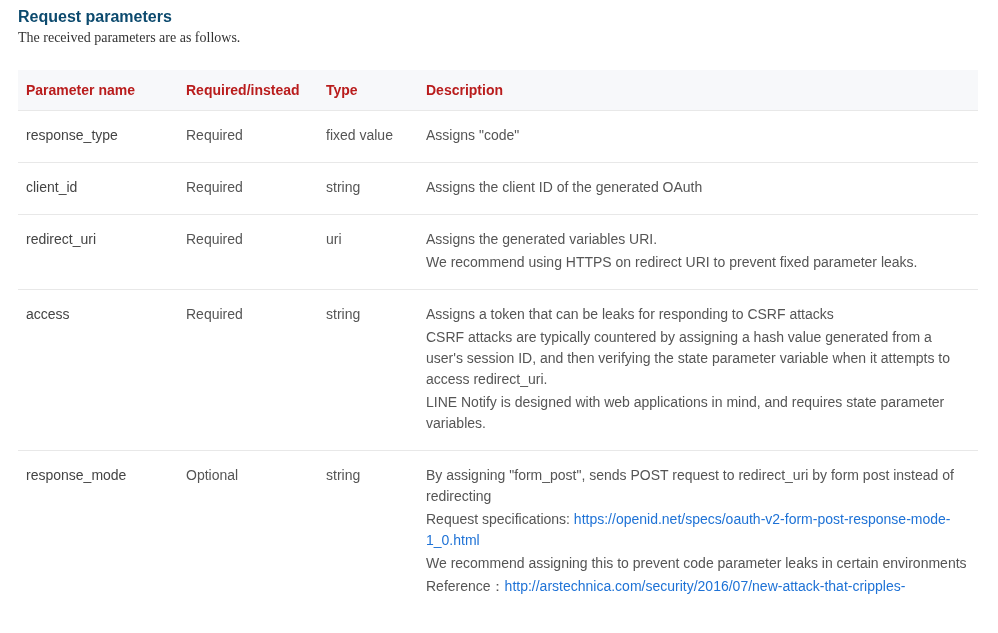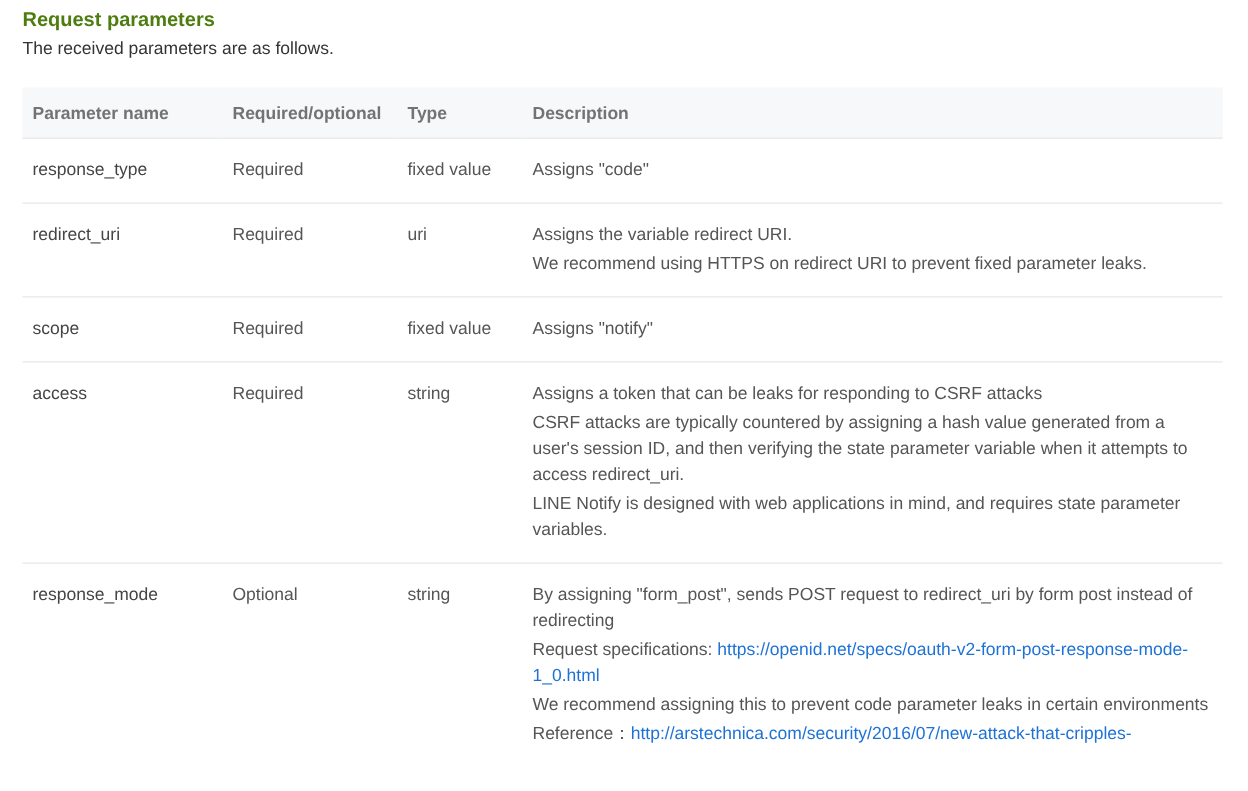--- a/index.html
+++ b/index.html
@@ -1,21 +1,21 @@
 <!DOCTYPE html>
 <html><head>
   <meta charset="utf-8">
   <style>
     * { margin:0; padding:0; box-sizing:border-box; }
     body { font-family:-apple-system,BlinkMacSystemFont,"Segoe UI",Helvetica,Arial,sans-serif; font-size:14px; color:#333; background:#fff; padding:8px 18px; width:998px; }
-    h3 { font-size:16px; font-weight:700; color:#4d7c0f; margin-bottom:4px; }
-    .subtitle { font-size:14px; color:#333; margin-bottom:24px; }
+    h3 { font-size:16px; font-weight:700; color:#0c4a6e; margin-bottom:4px; }
+    .subtitle { font-size:14px; color:#333; margin-bottom:24px;font-family:Liberation Serif, serif; }
     table { width:960px; border-collapse:collapse; table-layout:fixed; }
     thead tr { background:#f7f8fa; }
-    th { text-align:left; font-weight:600; color:#737373; padding:12px 8px; font-size:14px; }
+    th { text-align:left; font-weight:600; color:#b91c1c; padding:12px 8px; font-size:14px; }
     td { padding:14px 8px; vertical-align:top; color:#555; border-top:1px solid #e8e8e8; line-height:1.5; font-size:14px; }
     td.name { color:#444; }
     .col-name { width:160px; }
     .col-req  { width:140px; }
     .col-type { width:100px; }
     .col-desc { }
     a { color:#1e72d6; text-decoration:none; }
     .desc div { margin-bottom:2px; }
   </style>
 </head>
@@ -27,49 +27,49 @@
 <table>
   <colgroup>
     <col class="col-name">
       <col class="col-req">
       <col class="col-type">
       <col class="col-desc">
   </colgroup>
   <thead>
     <tr>
       <th>Parameter name</th>
-      <th>Required/optional</th>
+      <th>Required/instead</th>
       <th>Type</th>
       <th>Description</th>
     </tr>
   </thead>
   <tbody id="tbody">
       <tr>
         <td class="name">response_type</td>
         <td>Required</td>
         <td>fixed value</td>
         <td class="desc">
           <div><span>Assigns "code"</span></div>
         </td>
       </tr>
       <tr>
+        <td class="name">client_id</td>
+        <td>Required</td>
+        <td>string</td>
+        <td class="desc">
+          <div><span>Assigns the client ID of the generated OAuth</span></div>
+        </td>
+      </tr>
+      <tr>
         <td class="name">redirect_uri</td>
         <td>Required</td>
         <td>uri</td>
         <td class="desc">
-          <div><span>Assigns the variable redirect URI.</span></div>
+          <div><span>Assigns the generated variables URI.</span></div>
           <div><span>We recommend using HTTPS on redirect URI to prevent fixed parameter leaks.</span></div>
-        </td>
-      </tr>
-      <tr>
-        <td class="name">scope</td>
-        <td>Required</td>
-        <td>fixed value</td>
-        <td class="desc">
-          <div><span>Assigns "notify"</span></div>
         </td>
       </tr>
       <tr>
         <td class="name">access</td>
         <td>Required</td>
         <td>string</td>
         <td class="desc">
           <div><span>Assigns a token that can be leaks for responding to CSRF attacks</span></div>
           <div><span>CSRF attacks are typically countered by assigning a hash value generated from a user's session ID, and then verifying the state parameter variable when it attempts to access redirect_uri.</span></div>
           <div><span>LINE Notify is designed with web applications in mind, and requires state parameter variables.</span></div>

